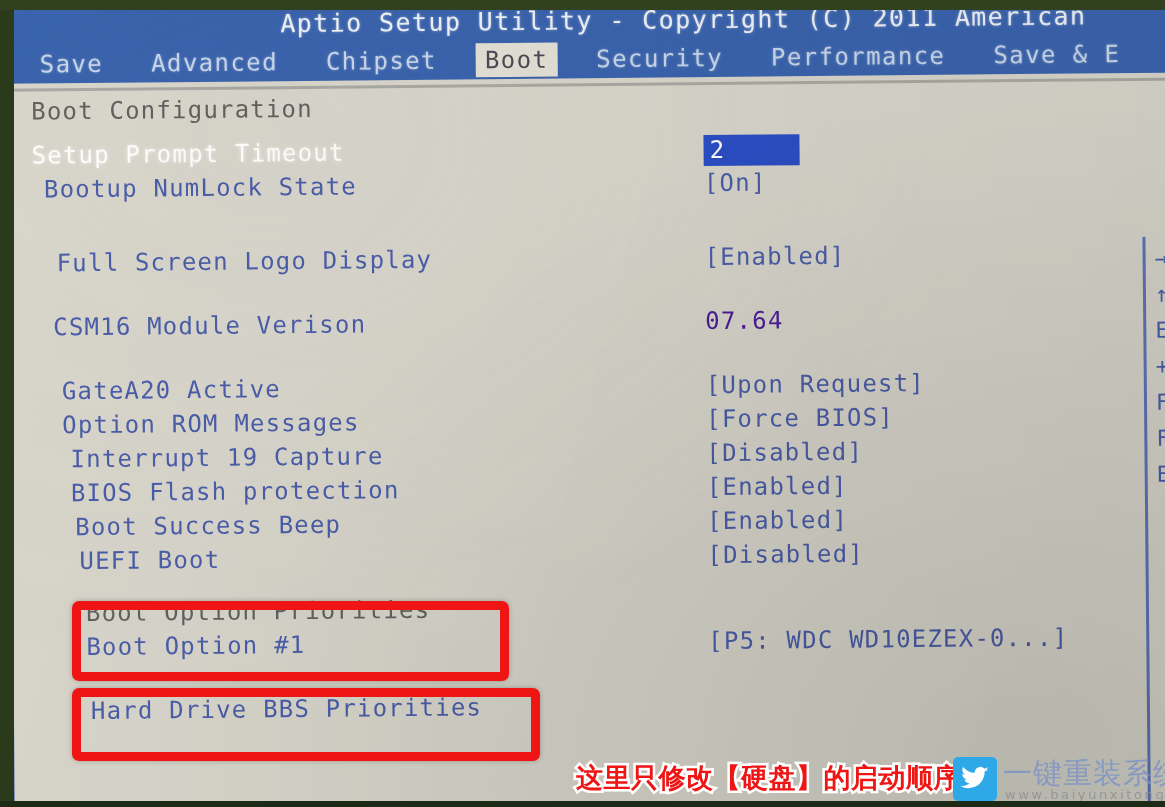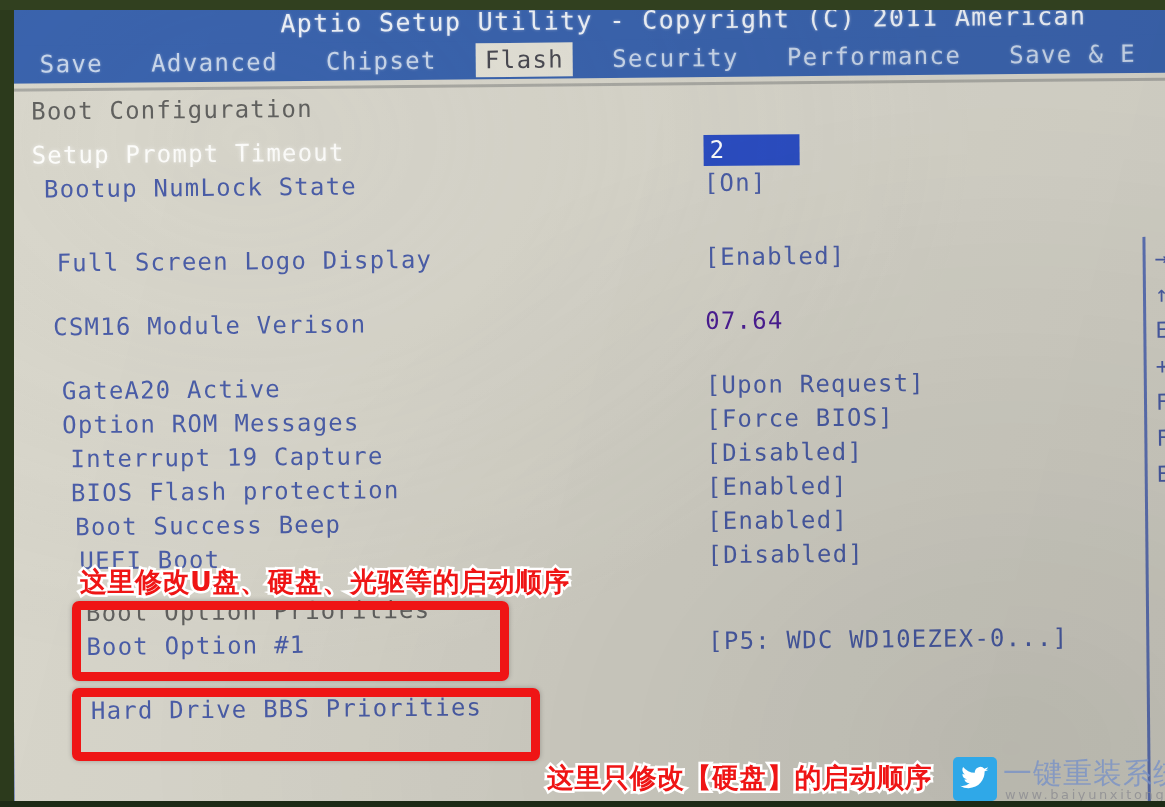--- a/index.html
+++ b/index.html
@@ -179,21 +179,21 @@
     font-weight:bold;
     font-size:27px;
     letter-spacing:0.5px;
     white-space:nowrap;
     -webkit-text-stroke:5px #ffffff;
     paint-order:stroke fill;
     text-shadow:
       0 0 2px #fff;
   }
   #anno-text-top   { left:80px;  top:564px; }
-  #anno-text-bottom{ left:547px; top:760px; }
+  #anno-text-bottom{ left:576px; top:760px; }
 
   
   #watermark{
     position:absolute;
     left:953px; top:757px;
     width:212px; height:50px;
   }
   #watermark .bird{
     position:absolute;
     left:0; top:0;
@@ -244,21 +244,21 @@
 
     <div class="titlebar">
       <div class="title-text">Aptio Setup Utility - Copyright (C) 2011 American</div>
     </div>
 
     <div class="menubar">
       <div class="menu-row">
         <div class="menu-tab">Save</div>
         <div class="menu-tab">Advanced</div>
         <div class="menu-tab">Chipset</div>
-        <div class="menu-tab active">Flash</div>
+        <div class="menu-tab active">Boot</div>
         <div class="menu-tab">Security</div>
         <div class="menu-tab">Performance</div>
         <div class="menu-tab">Save &amp; E</div>
       </div>
     </div>
 
     <div class="panel-top-rule"></div>
     <div class="panel-left-rule"></div>
     <div class="panel-right-rule"></div>
 
@@ -323,21 +323,20 @@
         <div>↑</div>
         <div>En</div>
         <div>+,</div>
         <div>F1</div>
         <div>F9</div>
         <div>ES</div>
       </div>
 
   </div>
 
-  <div class="anno-text" id="anno-text-top">这里修改U盘、硬盘、光驱等的启动顺序</div>
 
   <div class="anno-box" id="anno-box-boot"></div>
 
   <div class="anno-box" id="anno-box-harddrive"></div>
 
   <div class="anno-text" id="anno-text-bottom">这里只修改【硬盘】的启动顺序</div>
 
   <div id="watermark">
     <div class="bird">
       <svg width="30" height="26" viewBox="0 0 24 20" aria-hidden="true">

